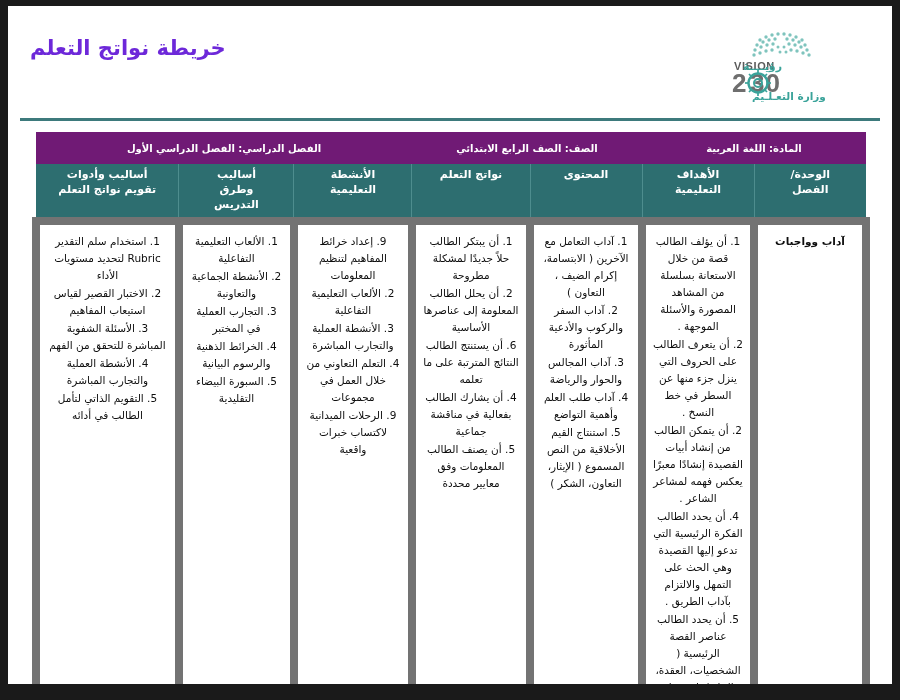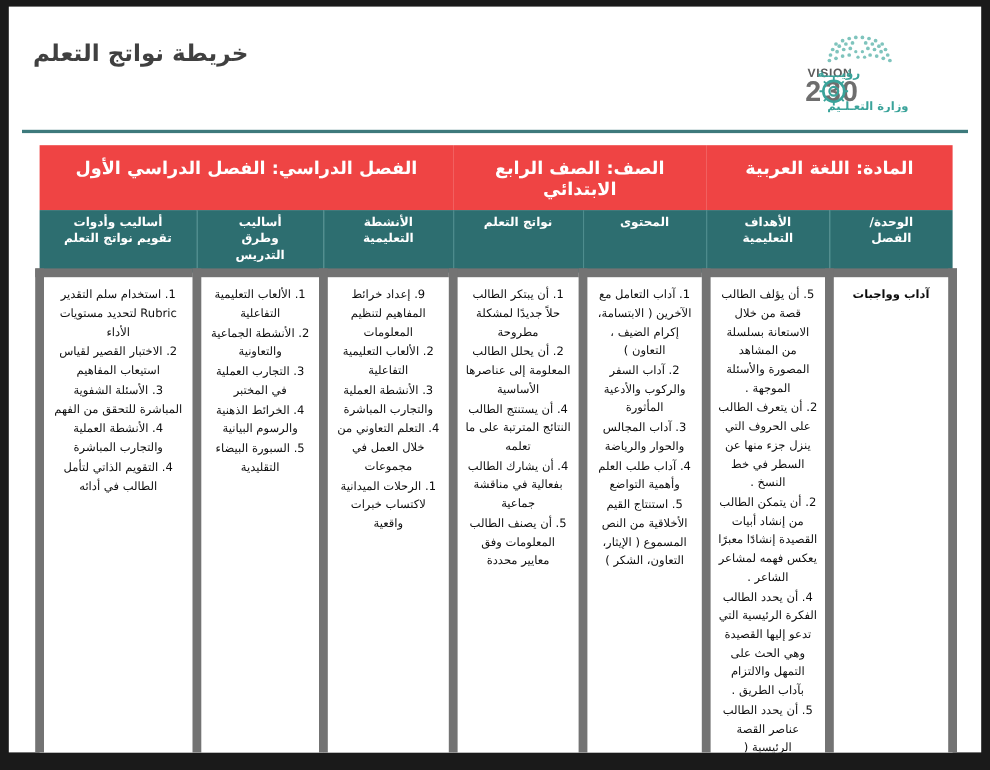--- a/index.html
+++ b/index.html
@@ -32,21 +32,21 @@
     display: flex;
     align-items: flex-start;
     justify-content: space-between;
     padding: 14px 28px 0 22px;
     box-sizing: border-box;
   }
 
   .doc-title {
     font-size: 21px;
     font-weight: bold;
-    color: #404040;
+    color: #6d28d9;
     letter-spacing: 0px;
     margin-top: 16px;
     white-space: nowrap;
   }
 
   
   .logo {
     position: relative;
     width: 150px;
     height: 82px;
@@ -78,23 +78,23 @@
     width: 830px;
     direction: rtl;
   }
 
   table.lo-map td, table.lo-map th {
     vertical-align: top;
     box-sizing: border-box;
   }
 
   .band-row td {
-    background: #ef4444;
+    background: #701a75;
     color: #ffffff;
-    font-size: 16px;
+    font-size: 10px;
     font-weight: bold;
     text-align: center;
     padding: 11px 6px 10px 6px;
     border: none;
   }
 
   .colhead-row td {
     background: #2d6e70;
     color: #ffffff;
     font-size: 11px;
@@ -250,21 +250,21 @@
         <td>الأنشطة التعليمية</td>
         <td>أساليب وطرق التدريس</td>
         <td>أساليب وأدوات تقويم نواتج التعلم</td>
       </tr>
 
       <tr class="body-row">
         <td class="unit-cell">آداب وواجبات</td>
 
         <td>
           <ul class="cell-list">
-            <li>5. أن يؤلف الطالب قصة من خلال الاستعانة بسلسلة من المشاهد المصورة والأسئلة الموجهة .</li>
+            <li>1. أن يؤلف الطالب قصة من خلال الاستعانة بسلسلة من المشاهد المصورة والأسئلة الموجهة .</li>
             <li>2. أن يتعرف الطالب على الحروف التي ينزل جزء منها عن السطر في خط النسخ .</li>
             <li>2. أن يتمكن الطالب من إنشاد أبيات القصيدة إنشادًا معبرًا يعكس فهمه لمشاعر الشاعر .</li>
             <li>4. أن يحدد الطالب الفكرة الرئيسية التي تدعو إليها القصيدة وهي الحث على التمهل والالتزام بآداب الطريق .</li>
             <li>5. أن يحدد الطالب عناصر القصة الرئيسية ( الشخصيات، العقدة، الحل ) باستخدام خريطة القصة .</li>
           </ul>
         </td>
 
         <td>
           <ul class="cell-list">
             <li>1. آداب التعامل مع الآخرين ( الابتسامة، إكرام الضيف ، التعاون )</li>
@@ -272,53 +272,53 @@
             <li>3. آداب المجالس والحوار والرياضة</li>
             <li>4. آداب طلب العلم وأهمية التواضع</li>
             <li>5. استنتاج القيم الأخلاقية من النص المسموع ( الإيثار، التعاون، الشكر )</li>
           </ul>
         </td>
 
         <td>
           <ul class="cell-list">
             <li>1. أن يبتكر الطالب حلاً جديدًا لمشكلة مطروحة</li>
             <li>2. أن يحلل الطالب المعلومة إلى عناصرها الأساسية</li>
-            <li>4. أن يستنتج الطالب النتائج المترتبة على ما تعلمه</li>
+            <li>6. أن يستنتج الطالب النتائج المترتبة على ما تعلمه</li>
             <li>4. أن يشارك الطالب بفعالية في مناقشة جماعية</li>
             <li>5. أن يصنف الطالب المعلومات وفق معايير محددة</li>
           </ul>
         </td>
 
         <td>
           <ul class="cell-list">
             <li>9. إعداد خرائط المفاهيم لتنظيم المعلومات</li>
             <li>2. الألعاب التعليمية التفاعلية</li>
             <li>3. الأنشطة العملية والتجارب المباشرة</li>
             <li>4. التعلم التعاوني من خلال العمل في مجموعات</li>
-            <li>1. الرحلات الميدانية لاكتساب خبرات واقعية</li>
+            <li>9. الرحلات الميدانية لاكتساب خبرات واقعية</li>
           </ul>
         </td>
 
         <td>
           <ul class="cell-list">
             <li>1. الألعاب التعليمية التفاعلية</li>
             <li>2. الأنشطة الجماعية والتعاونية</li>
             <li>3. التجارب العملية في المختبر</li>
             <li>4. الخرائط الذهنية والرسوم البيانية</li>
             <li>5. السبورة البيضاء التقليدية</li>
           </ul>
         </td>
 
         <td>
           <ul class="cell-list">
             <li>1. استخدام سلم التقدير Rubric لتحديد مستويات الأداء</li>
             <li>2. الاختبار القصير لقياس استيعاب المفاهيم</li>
             <li>3. الأسئلة الشفوية المباشرة للتحقق من الفهم</li>
             <li>4. الأنشطة العملية والتجارب المباشرة</li>
-            <li>4. التقويم الذاتي لتأمل الطالب في أدائه</li>
+            <li>5. التقويم الذاتي لتأمل الطالب في أدائه</li>
           </ul>
         </td>
       </tr>
     </tbody>
       </table>
   </div>
 
 </div>
 
 </body></html>

